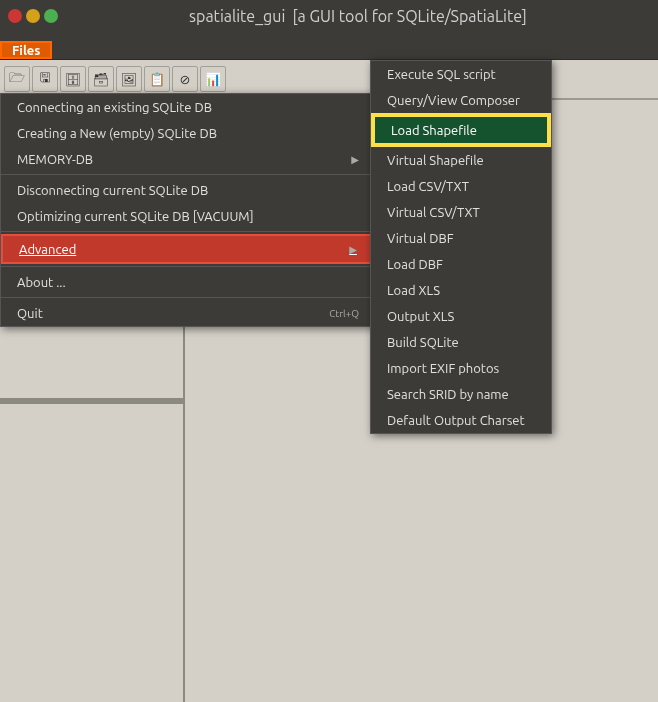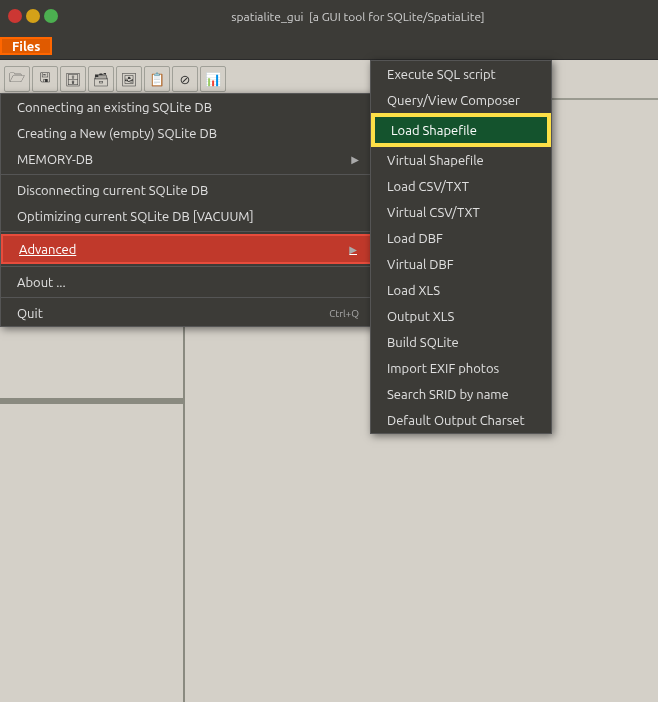--- a/index.html
+++ b/index.html
@@ -33,31 +33,31 @@
       height: 14px;
       border-radius: 50%;
       border: none;
       cursor: pointer;
     }
     .win-close { background: #cc3733; }
     .win-min { background: #d4a118; }
     .win-max { background: #4caf50; }
     .titlebar-text {
       color: #d0d0d0;
-      font-size: 12px;
+      font-size: 16px;
       flex: 1;
       text-align: center;
     }
 
     
     .menubar {
       background: #3c3b37;
       height: 28px;
       display: flex;
-      align-items: center;
+      align-items: flex-end;
       border-bottom: 1px solid #2a2a2a;
     }
     .menu-item-top {
       padding: 0 10px;
       display: flex;
       align-items: center;
       cursor: pointer;
       color: #e0e0e0;
       font-size: 13px;
     }
@@ -261,22 +261,22 @@
     </div>
   </div>
 
   <div class="dropdown-advanced" style="position:absolute;top:0;left:370px;z-index:201;">
     <div class="submenu-item">Execute SQL script</div>
     <div class="submenu-item">Query/View Composer</div>
     <div class="submenu-item highlighted">Load Shapefile</div>
     <div class="submenu-item">Virtual Shapefile</div>
     <div class="submenu-item">Load CSV/TXT</div>
     <div class="submenu-item">Virtual CSV/TXT</div>
+    <div class="submenu-item">Virtual DBF</div>
     <div class="submenu-item">Load DBF</div>
-    <div class="submenu-item">Virtual DBF</div>
     <div class="submenu-item">Load XLS</div>
     <div class="submenu-item">Output XLS</div>
     <div class="submenu-item">Build SQLite</div>
     <div class="submenu-item">Import EXIF photos</div>
     <div class="submenu-item">Search SRID by name</div>
     <div class="submenu-item">Default Output Charset</div>
   </div>
 
 </div>
 

